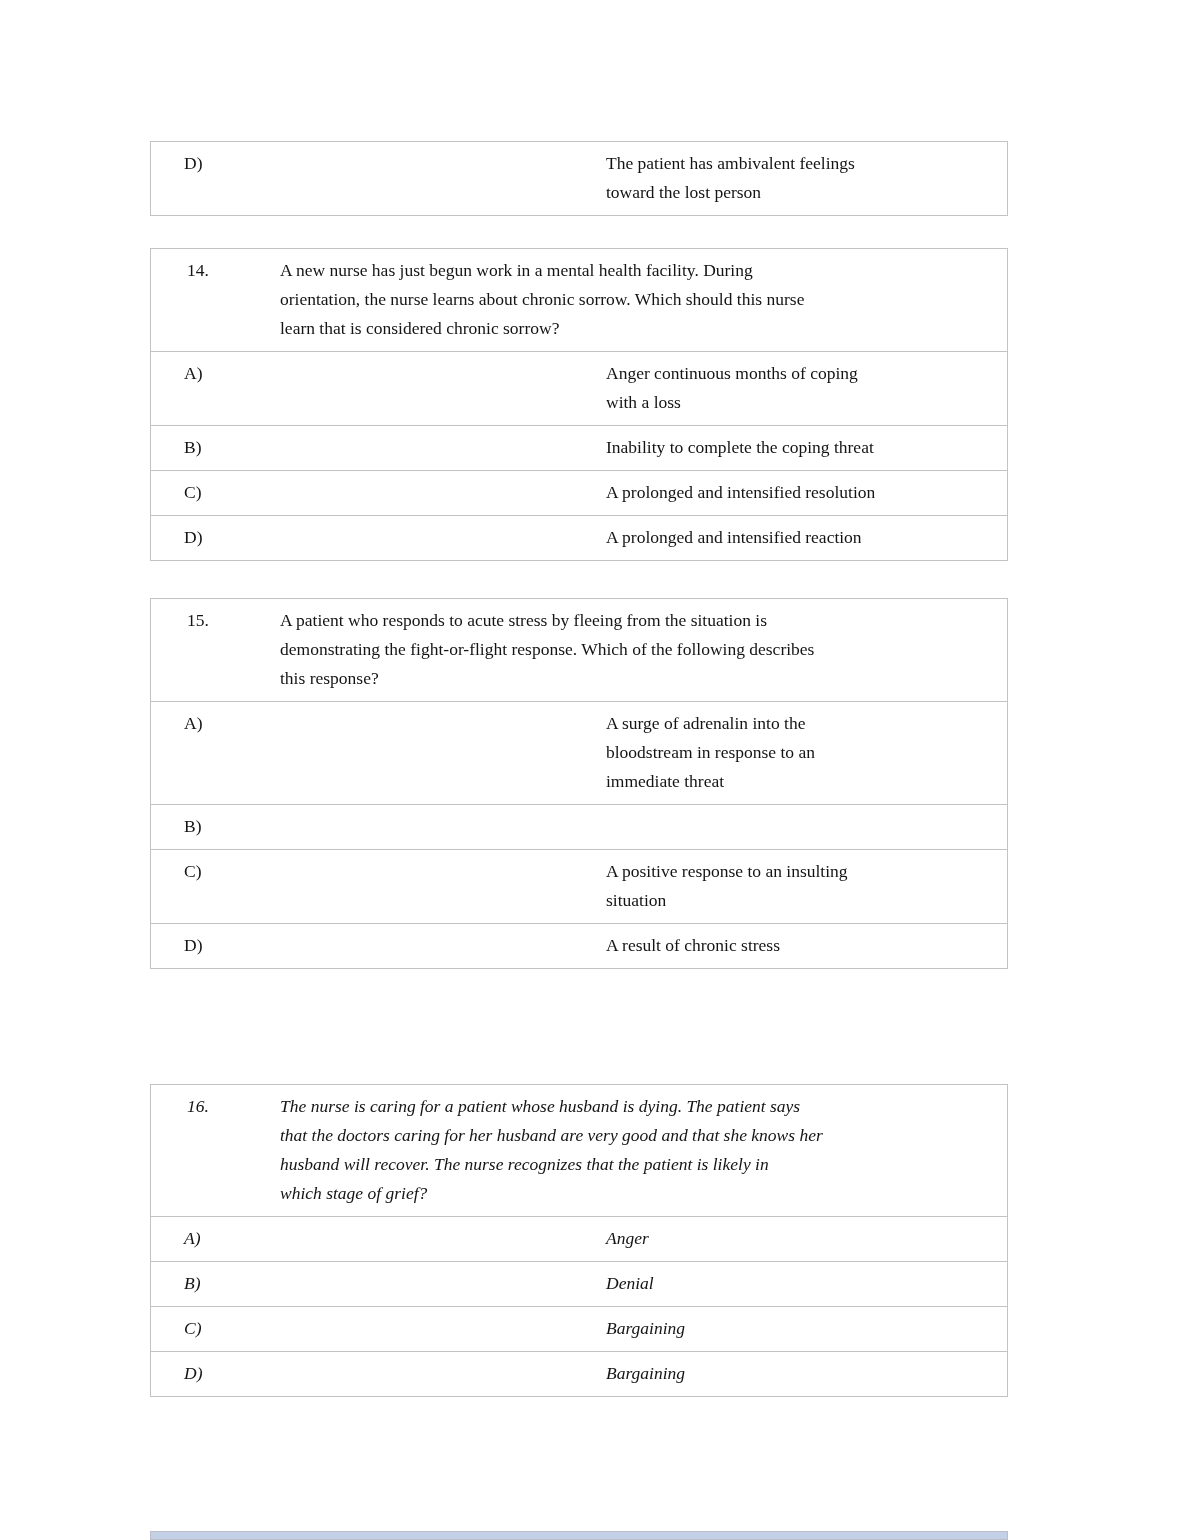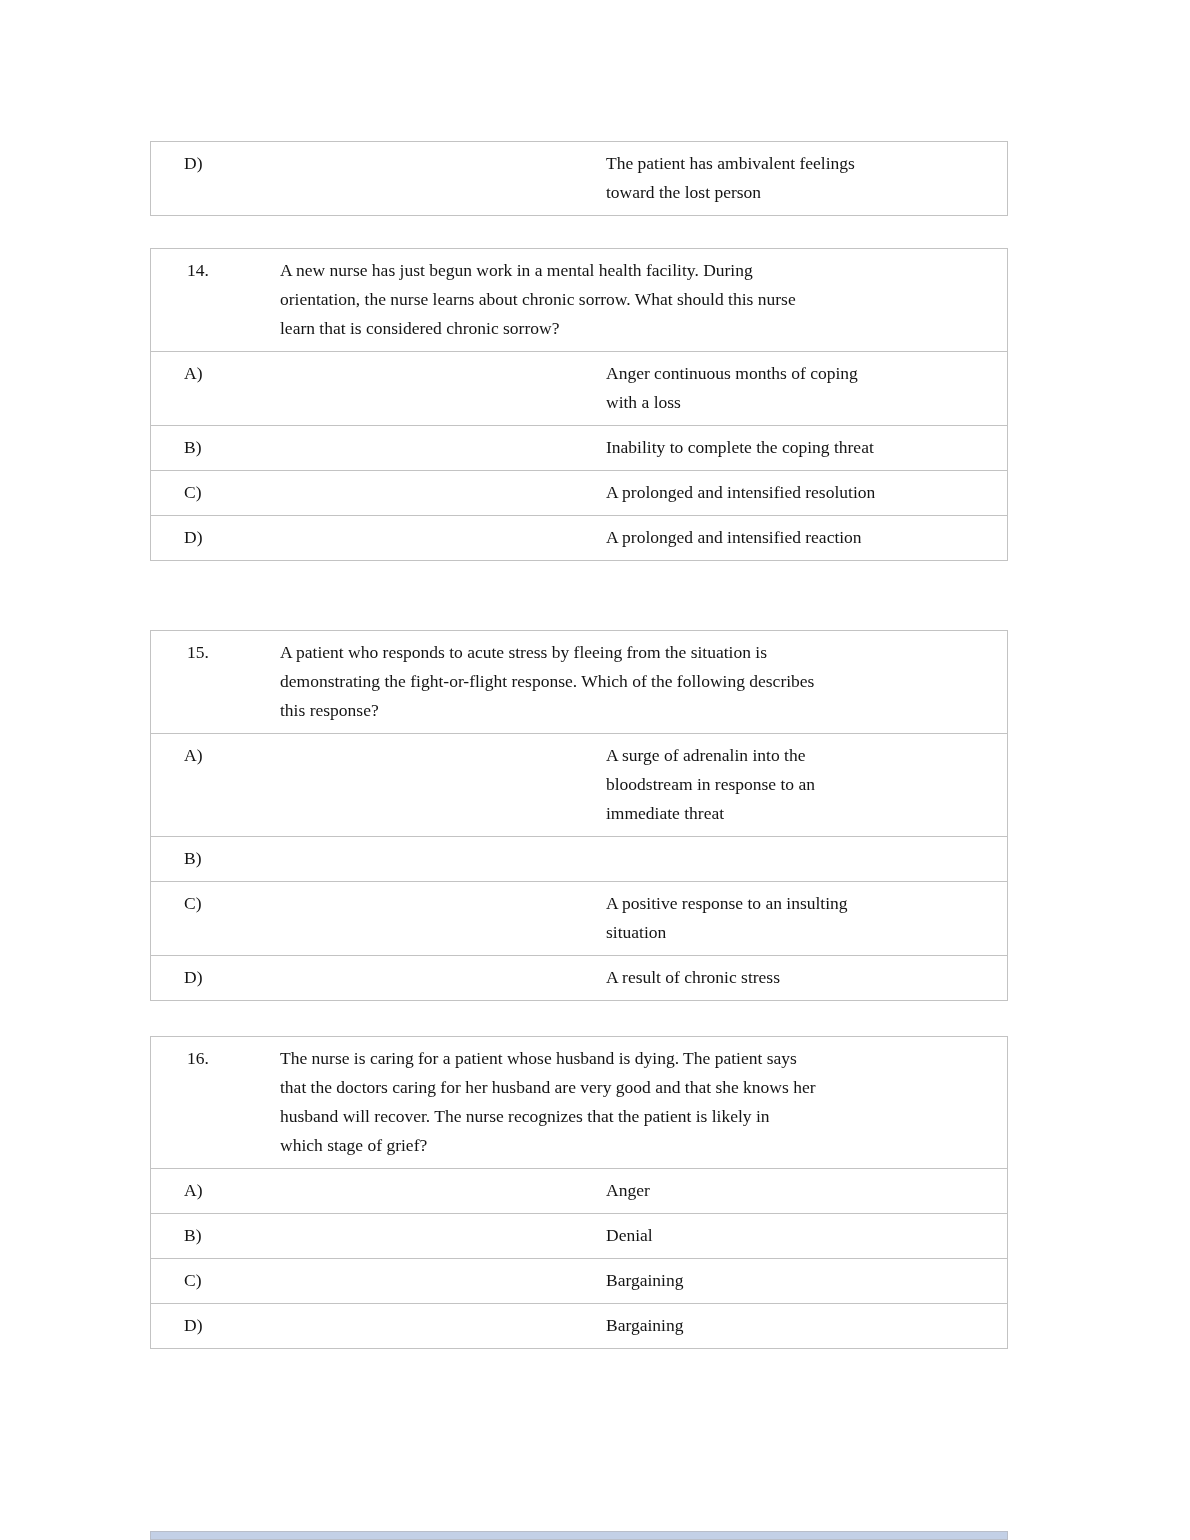--- a/index.html
+++ b/index.html
@@ -71,21 +71,21 @@
       <div class="optletter">D)</div>
       <div class="opttext">The patient has ambivalent feelings
 toward the lost person</div>
     </div>
   </div>
 
   <div class="qtable" style="top:248px;">
     <div class="row">
       <div class="qnum">14.</div>
       <div class="qtext">A new nurse has just begun work in a mental health facility. During
-orientation, the nurse learns about chronic sorrow. What should this nurse
+orientation, the nurse learns about chronic sorrow. Which should this nurse
 learn that is considered chronic sorrow?</div>
     </div>
     <div class="row">
       <div class="optletter">A)</div>
       <div class="opttext">Anger continuous months of coping
 with a loss</div>
     </div>
     <div class="row">
       <div class="optletter">B)</div>
       <div class="opttext">Inability to complete the coping threat</div>
@@ -93,21 +93,21 @@
     <div class="row">
       <div class="optletter">C)</div>
       <div class="opttext">A prolonged and intensified resolution</div>
     </div>
     <div class="row">
       <div class="optletter">D)</div>
       <div class="opttext">A prolonged and intensified reaction</div>
     </div>
   </div>
 
-  <div class="qtable" style="top:630px;">
+  <div class="qtable" style="top:598px;">
     <div class="row">
       <div class="qnum">15.</div>
       <div class="qtext">A patient who responds to acute stress by fleeing from the situation is
 demonstrating the fight-or-flight response. Which of the following describes
 this response?</div>
     </div>
     <div class="row">
       <div class="optletter">A)</div>
       <div class="opttext">A surge of adrenalin into the
 bloodstream in response to an
@@ -120,21 +120,21 @@
       <div class="optletter">C)</div>
       <div class="opttext">A positive response to an insulting
 situation</div>
     </div>
     <div class="row">
       <div class="optletter">D)</div>
       <div class="opttext">A result of chronic stress</div>
     </div>
   </div>
 
-  <div class="qtable" style="top:1036px;">
+  <div class="qtable" style="top:1084px;font-style:italic;">
     <div class="row">
       <div class="qnum">16.</div>
       <div class="qtext">The nurse is caring for a patient whose husband is dying. The patient says
 that the doctors caring for her husband are very good and that she knows her
 husband will recover. The nurse recognizes that the patient is likely in
 which stage of grief?</div>
     </div>
     <div class="row">
       <div class="optletter">A)</div>
       <div class="opttext">Anger</div>

